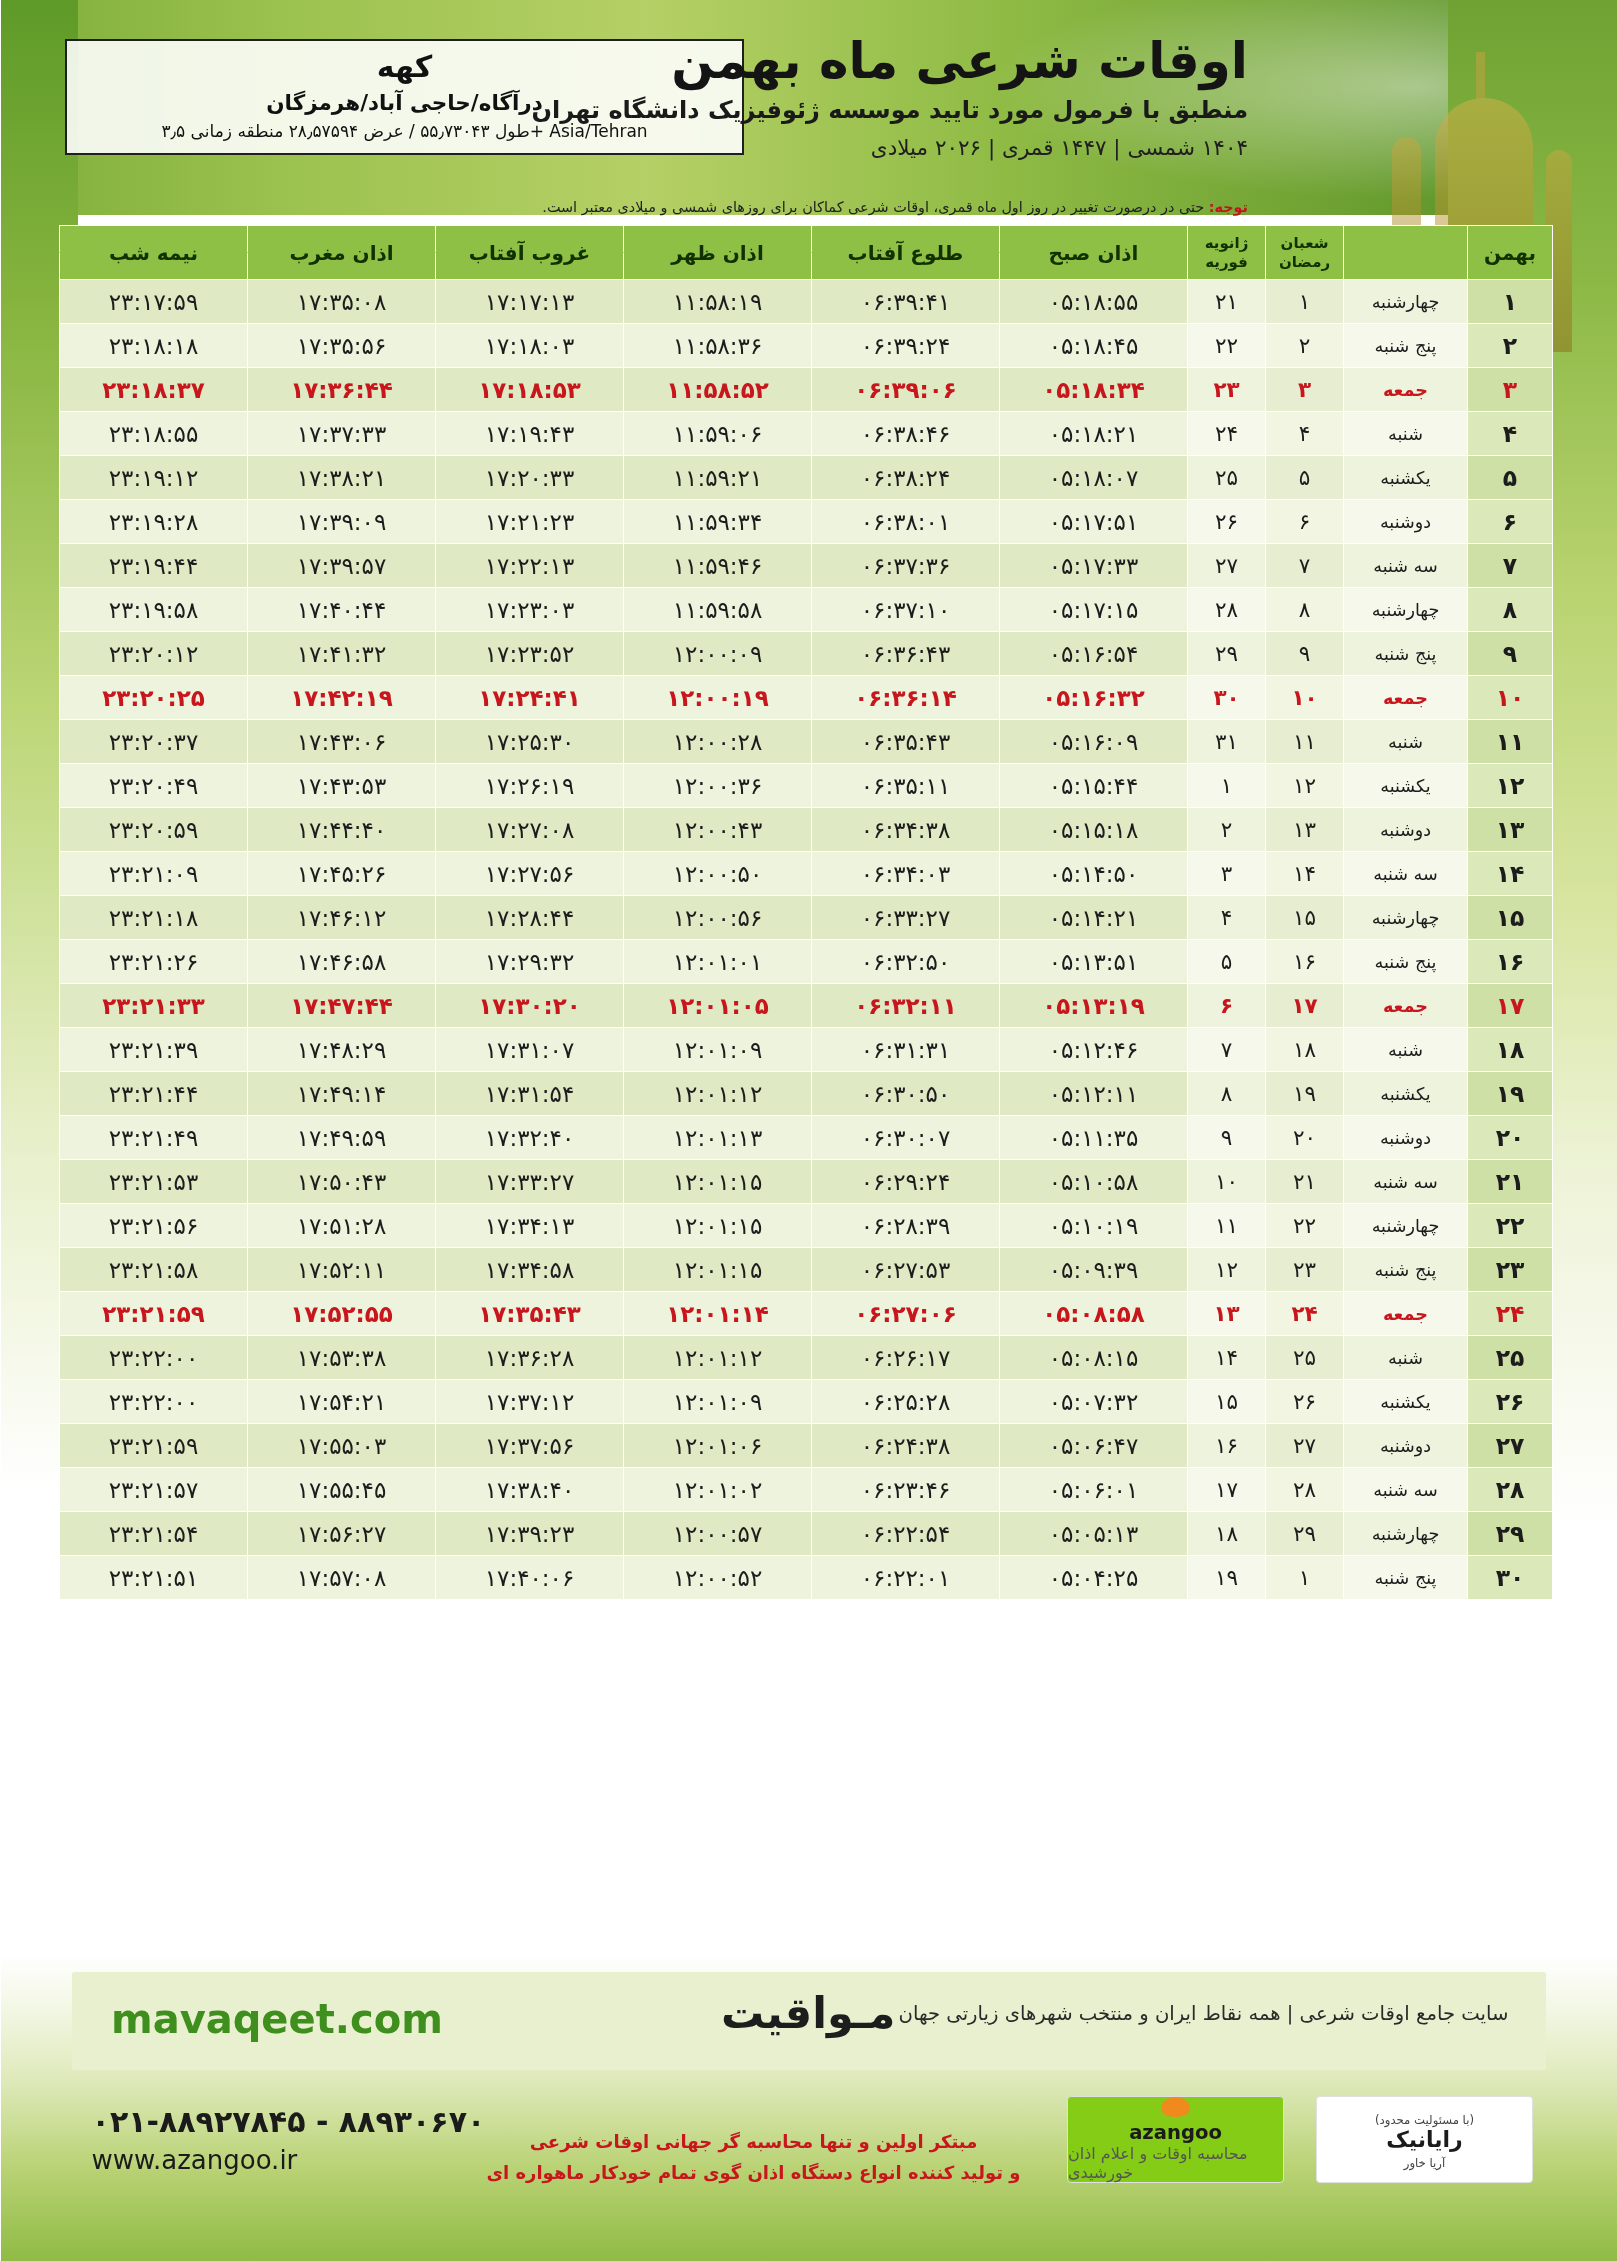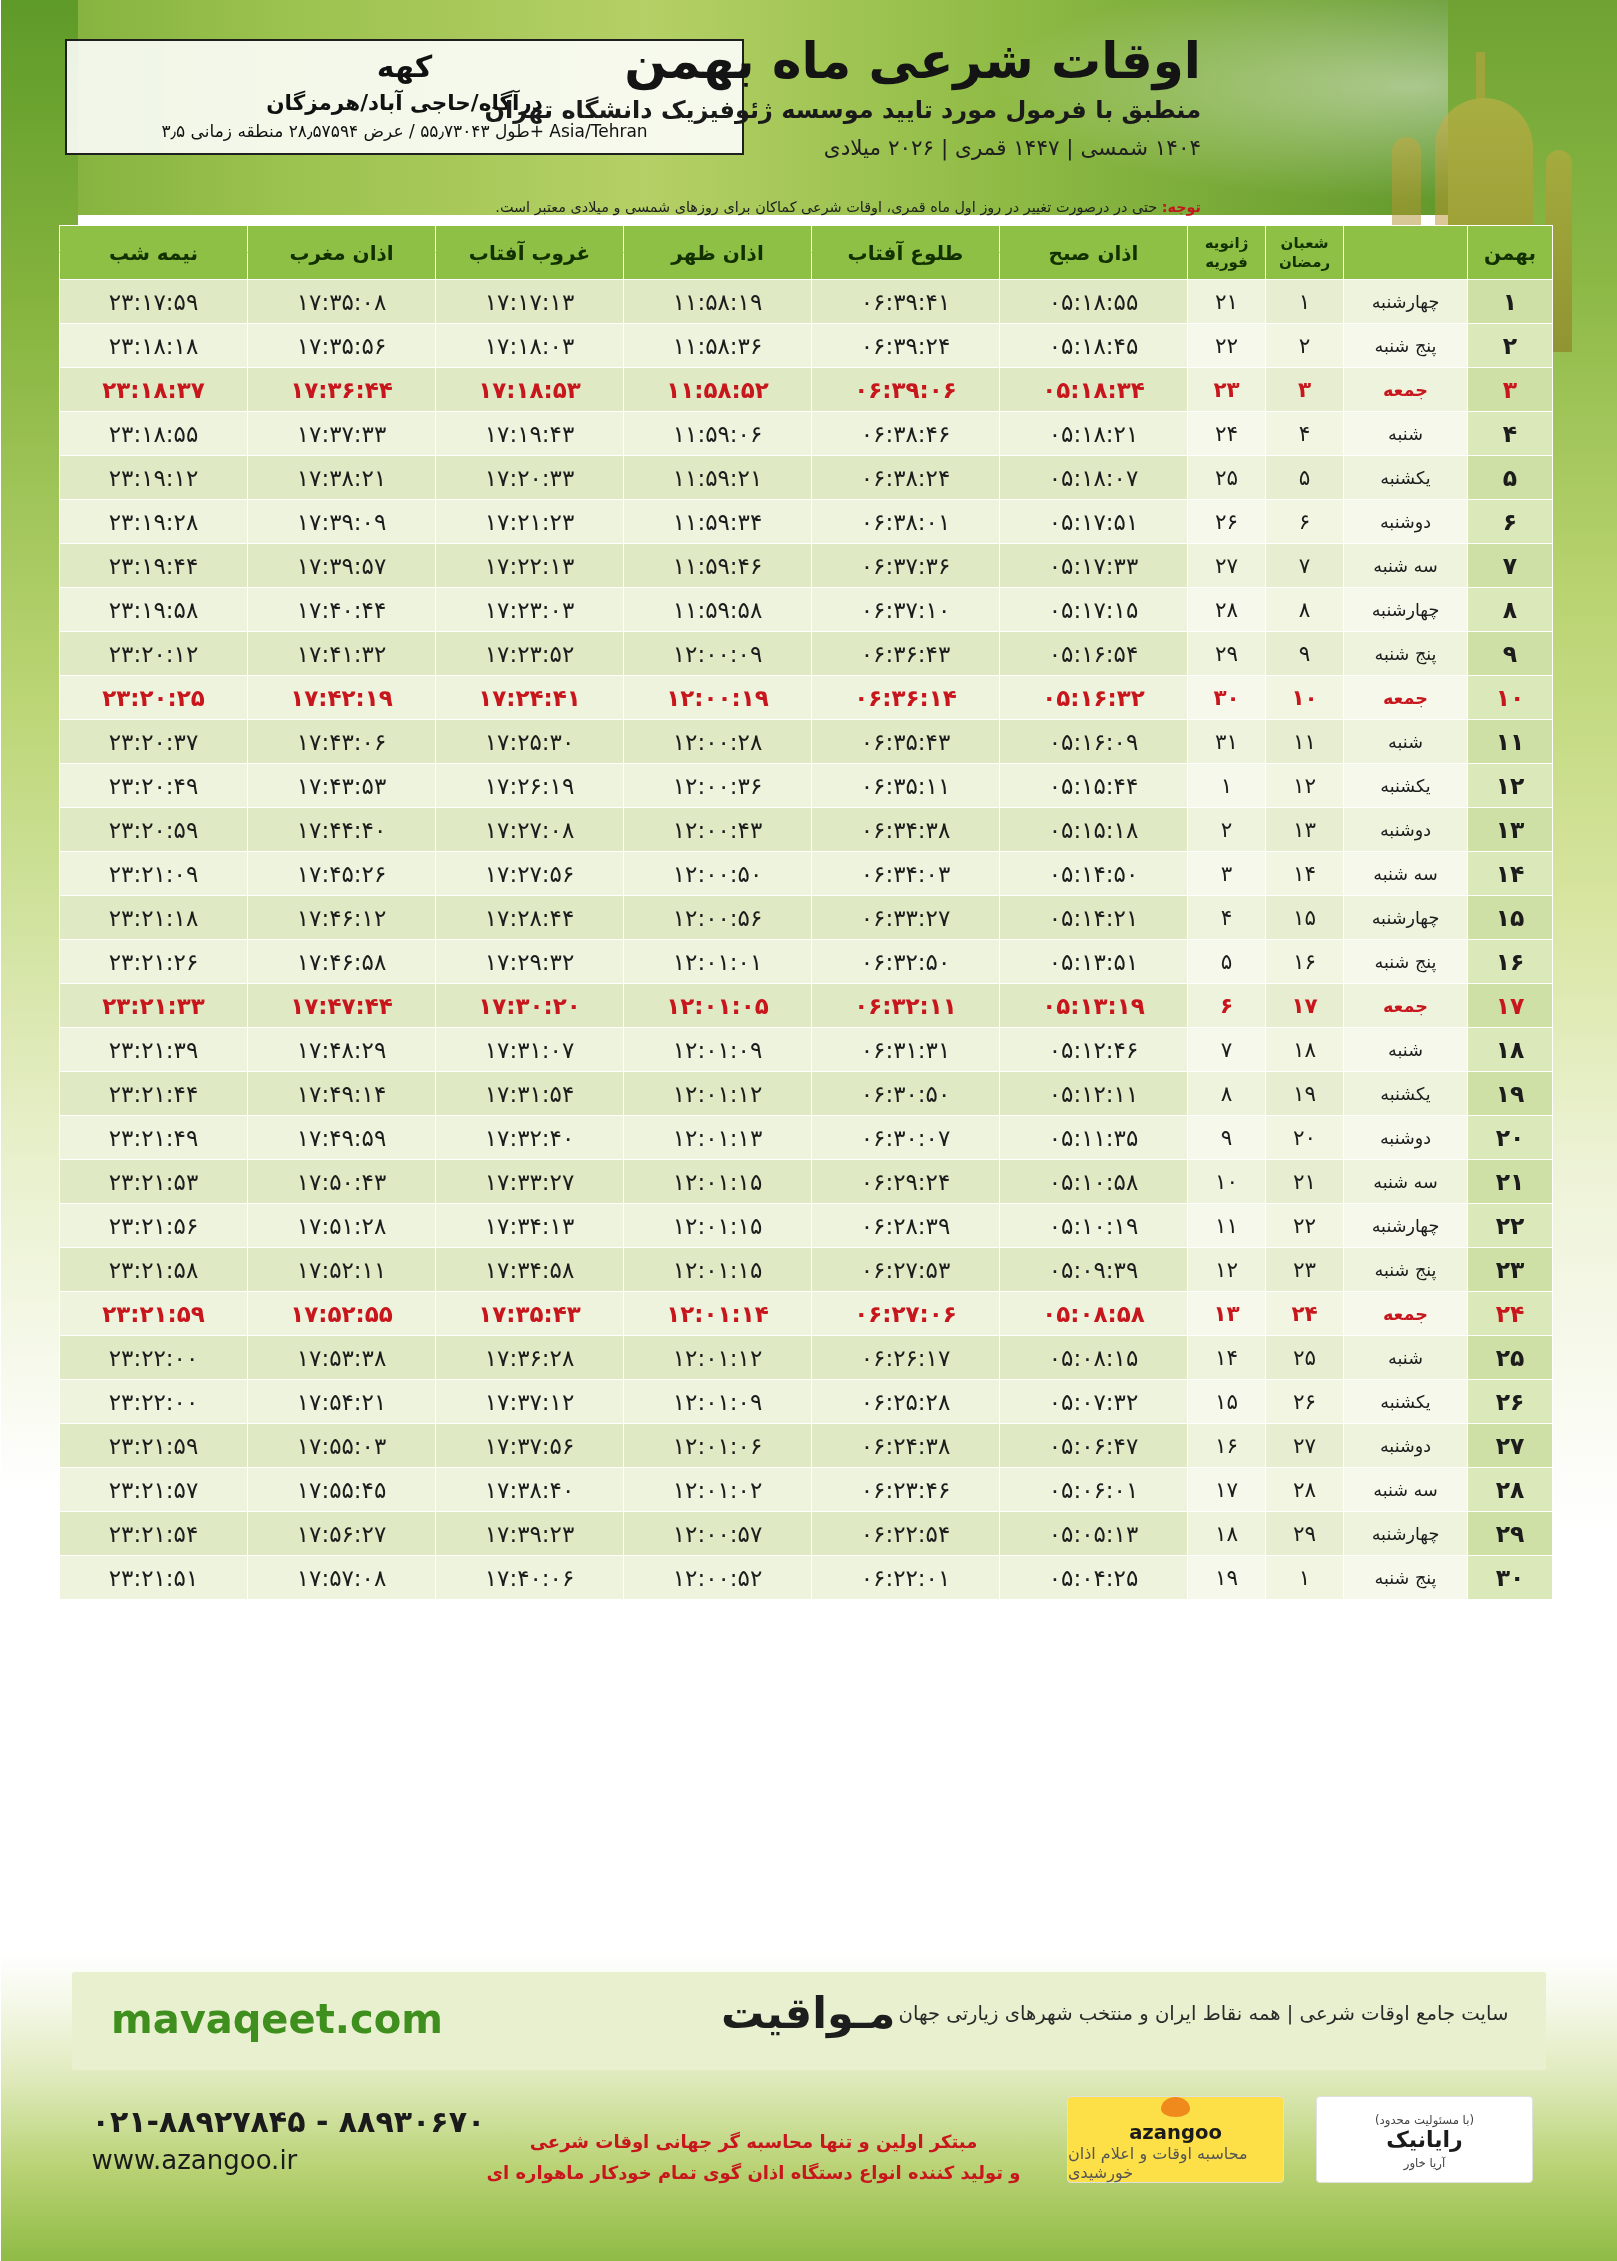--- a/index.html
+++ b/index.html
@@ -53,21 +53,21 @@
   .dome .minaret2{
     position:absolute;left:163px;top:137px;width:26px;height:202px;
     background:linear-gradient(180deg,#cba93f,#8d6b18);
     border-radius:13px 13px 0 0;
   }
 
   
   .page{position:relative;z-index:2;width:1618px;height:2261px;}
 
   
-  .header{position:absolute;top:0;left:0;width:1364px;height:215px;}
+  .header{position:absolute;top:0;left:0;width:1364px;height:215px;padding-left:47px;}
   .title-block{
     position:absolute;right:163px;top:36px;width:979px;text-align:right;
     color:#1b1b1b;
   }
   .main-title{
     font-size:50px;font-weight:bold;letter-spacing:-0.7px;line-height:1;
     color:#141414;
   }
   .sub-title{
     font-size:24px;font-weight:bold;margin-top:10.4px;color:#1a1a1a;
@@ -156,21 +156,21 @@
     position:absolute;left:19.6px;top:19.6px;text-align:left;direction:ltr;
   }
   .phone-num{font-size:30px;font-weight:bold;color:#1b1b1b;}
   .phone-web{font-size:26px;color:#1b1b1b;margin-top:6.5px;}
   .red-block{
     position:absolute;left:404px;top:43px;width:555px;text-align:center;
     font-size:18px;color:#c8161d;line-height:1.7;font-weight:bold;
   }
   .logos{position:absolute;right:13px;top:11.7px;display:flex;align-items:center;gap:32px;}
   .logo-azan{
-    width:215px;height:85px;background:#fde047;border:1.3px solid #e0e0e0;
+    width:215px;height:85px;background:#84cc16;border:1.3px solid #e0e0e0;
     display:flex;flex-direction:column;align-items:center;justify-content:center;
     border-radius:3.9px;
   }
   .logo-azan .flame{
     width:29px;height:34px;background:#f08a1d;border-radius:50% 50% 50% 50%/60% 60% 40% 40%;
     margin-bottom:3.9px;
   }
   .logo-azan .lbl{font-size:19.6px;font-weight:bold;color:#1b1b1b;direction:ltr;}
   .logo-azan .lbl2{font-size:16px;color:#555;direction:ltr;}
   .logo-rayanik{

